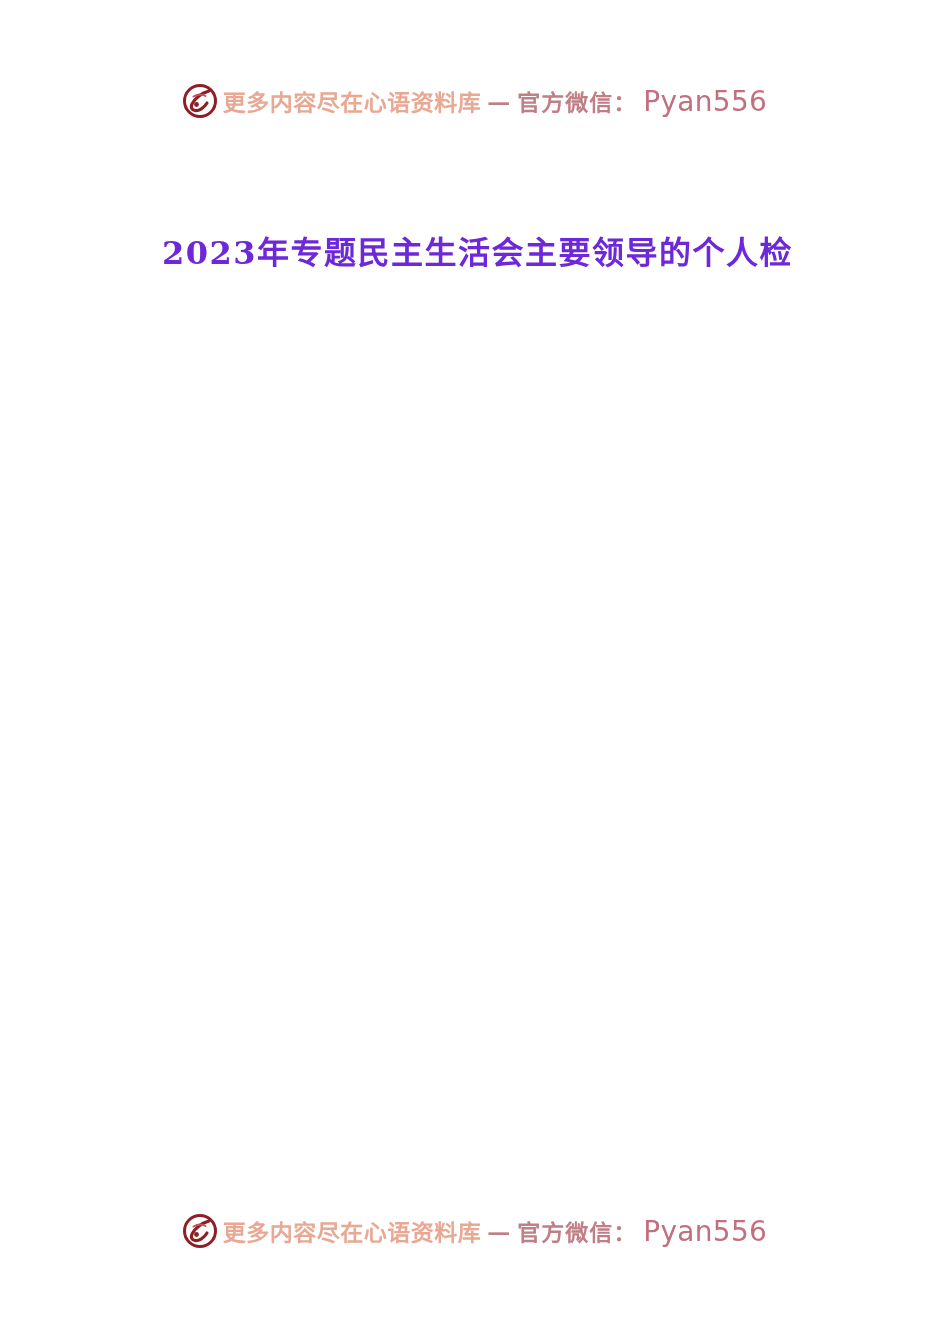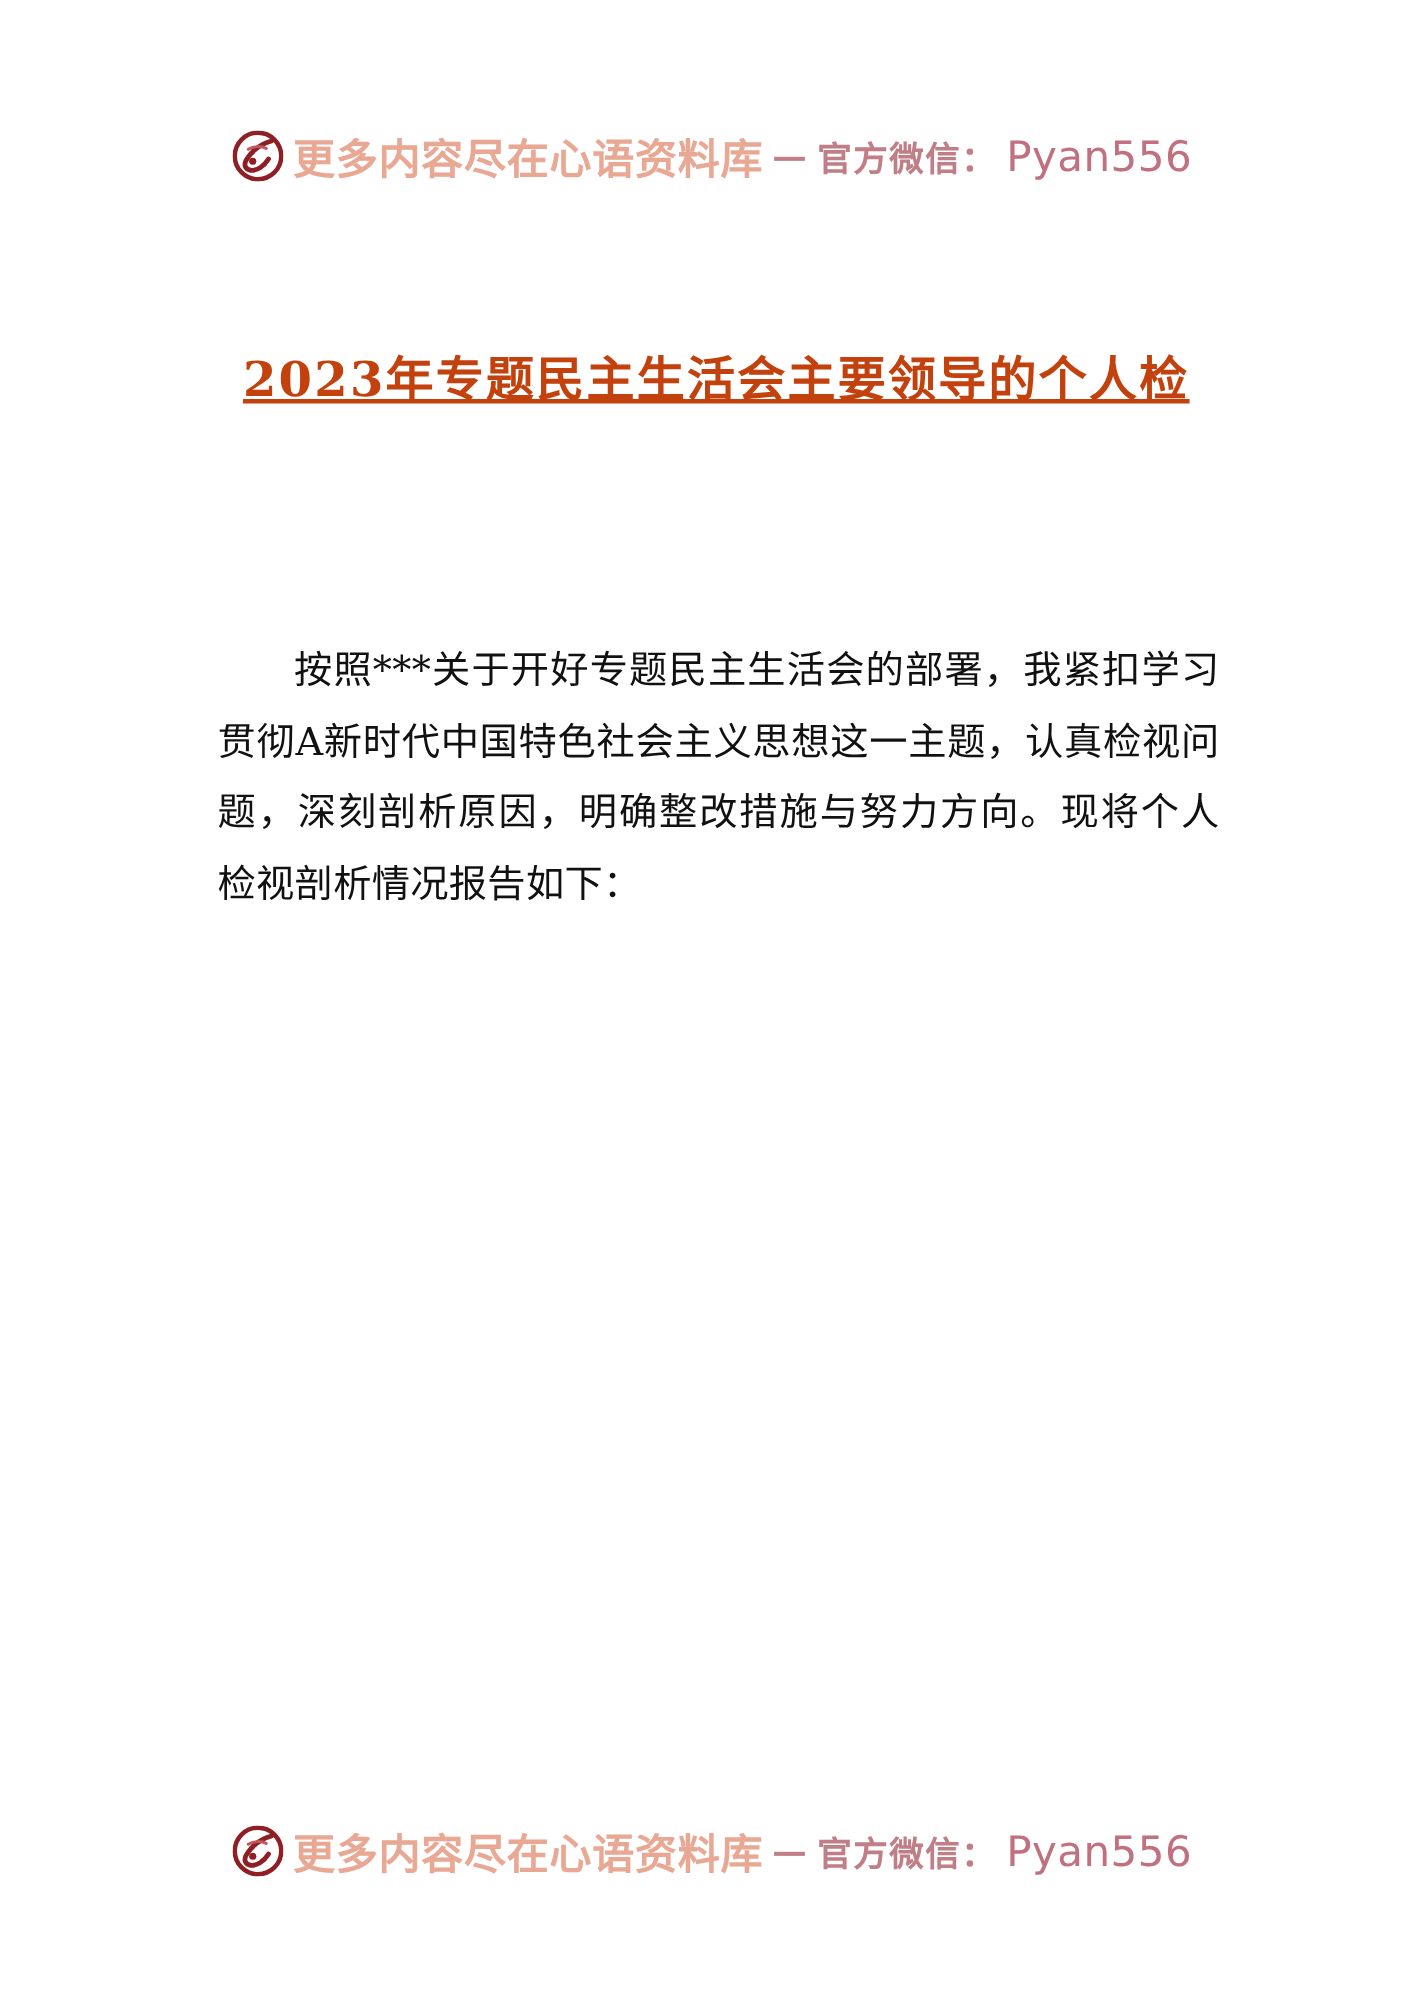--- a/index.html
+++ b/index.html
@@ -39,21 +39,21 @@
     width: 34px;
     height: 34px;
     position: relative;
     display: inline-block;
   }
   .wm-logo svg { display: block; width: 34px; height: 34px; }
 
   .wm-text-a {
     font-family: "DejaVu Serif", "Liberation Serif", serif;
     font-weight: 700;
-    font-size: 28px;
+    font-size: 23px;
     letter-spacing: 0.5px;
     color: #e8a893;
   }
   .wm-text-b {
     font-family: "DejaVu Serif", "Liberation Serif", serif;
     font-weight: 700;
     font-size: 23px;
     letter-spacing: 1px;
     color: #c07f86;
   }
@@ -70,22 +70,21 @@
     position: absolute;
     left: 145px;
     top: 176px;
     width: 665px;
     text-align: center;
     font-family: "DejaVu Serif", "Liberation Serif", serif;
     font-weight: 700;
     font-size: 32px;
     line-height: 112px;
     letter-spacing: 1.5px;
-    color: #c2410c;
-    text-decoration: underline;
+    color: #6d28d9;
   }
 
   
   .body-block {
     position: absolute;
     left: 145px;
     top: 424px;
     width: 668px;
   }
 
@@ -121,21 +120,20 @@
     <span class="wm-text-b">—</span>
     <span class="wm-text-b">官方微信：</span>
     <span class="wm-text-c">Pyan556</span>
   </div>
 
   <h1 class="doc-title">
     <span>2023年专题民主生活会主要领导的个人检</span><br>
   </h1>
 
   <div class="body-block">
-    <p class="para">按照***关于开好专题民主生活会的部署，我紧扣学习贯彻A新时代中国特色社会主义思想这一主题，认真检视问题，深刻剖析原因，明确整改措施与努力方向。现将个人检视剖析情况报告如下：</p>
   </div>
 
   <div class="watermark watermark-bottom">
     <span class="wm-logo">
       <svg viewBox="0 0 34 34" xmlns="http://www.w3.org/2000/svg">
         <circle cx="17" cy="17" r="15.5" fill="none" stroke="#8e1f25" stroke-width="3"></circle>
         <path d="M26 7 C19 9, 13 13, 9 20 C7.5 23, 8.5 26, 12 26.5 C16 27, 21 24, 24 19" fill="none" stroke="#8e1f25" stroke-width="3.2" stroke-linecap="round"></path>
         <path d="M10.5 12.5 C14 10.5, 19 10, 22.5 12" fill="none" stroke="#c4555c" stroke-width="2" stroke-linecap="round"></path>
         <circle cx="13.5" cy="20.5" r="2.4" fill="#8e1f25"></circle>
       </svg>

